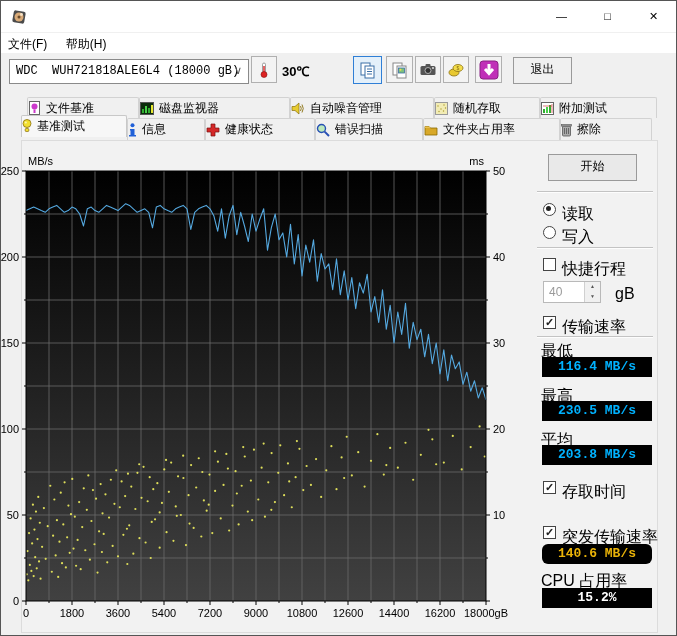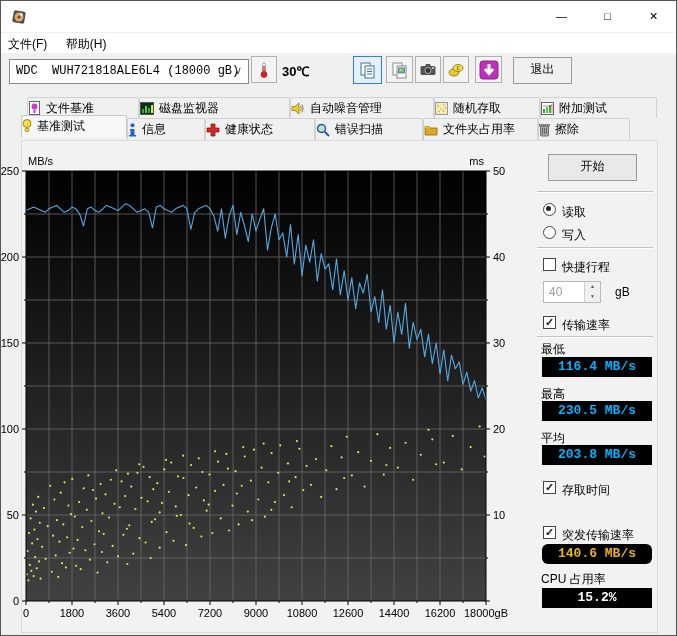--- a/index.html
+++ b/index.html
@@ -46,21 +46,21 @@
   #chart-svg{position:absolute;left:0px;top:148px;}
   
   .start-btn{position:absolute;left:547px;top:153px;width:87px;height:25px;background:#e9e9e9;
         border:1px solid #9a9a9a;text-align:center;line-height:23px;font-size:12px;color:#000;}
   .hsep{position:absolute;left:536px;width:116px;height:0;border-top:1px solid #c3c3c3;border-bottom:1px solid #fdfdfd;}
   .radio{position:absolute;width:13px;height:13px;border:1px solid #444;border-radius:50%;background:#fff;box-sizing:border-box;}
   .radio.on::after{content:"";position:absolute;left:2px;top:2px;width:5px;height:5px;border-radius:50%;background:#222;}
   .checkbox{position:absolute;width:13px;height:13px;border:1px solid #444;background:#fff;box-sizing:border-box;
         font-size:11px;line-height:11px;text-align:center;color:#222;}
   .checkbox.on::after{content:"\2713";font-weight:bold;}
-  .ctl-label{position:absolute;font-size:12px;color:#000;white-space:nowrap;}
+  .ctl-label{position:absolute;font-size:16px;color:#000;white-space:nowrap;}
   .spin{position:absolute;left:542px;top:280px;width:58px;height:22px;background:#fff;border:1px solid #b9b9b9;box-sizing:border-box;}
   .spin .spin-value{position:absolute;left:5px;top:3px;font-size:12px;color:#9a9a9a;}
   .spin .spin-btns{position:absolute;right:0;top:0;width:15px;height:20px;border-left:1px solid #d0d0d0;}
   .spin .sb{position:absolute;left:0;width:15px;height:10px;background:#f0f0f0;text-align:center;font-size:5px;line-height:9px;color:#555;}
   .spin .sb.up{top:0;border-bottom:1px solid #d8d8d8;}
   .spin .sb.dn{top:10px;}
   .valuebox{position:absolute;left:541px;width:110px;height:20px;background:#000;text-align:center;
         font-family:"Liberation Mono",monospace;font-size:13px;font-weight:bold;line-height:20px;white-space:pre;}
 </style>
 </head>
@@ -213,21 +213,21 @@
       </svg>
       <span>健康状态</span>
     </div>
     <div class="tab" style="width:108px">
       <svg width="14" height="14" viewBox="0 0 14 14">
         <circle cx="5.5" cy="5.5" r="4" fill="#bce8bc" stroke="#2850b4" stroke-width="1.4"></circle>
         <line x1="8.6" y1="8.6" x2="13" y2="13" stroke="#2850b4" stroke-width="2"></line>
       </svg>
       <span>错误扫描</span>
     </div>
-    <div class="tab" style="width:115px">
+    <div class="tab" style="width:137px">
       <svg width="14" height="12" viewBox="0 0 14 12">
         <path d="M1 2.5 L5 2.5 L6.5 4 L13 4 L13 11 L1 11 Z" fill="#d8a828" stroke="#8a6a00" stroke-width="0.8"></path>
         <path d="M1 2.5 L5 2.5 L6.5 4 L1 4 Z" fill="#e8c050"></path>
       </svg>
       <span>文件夹占用率</span>
     </div>
     <div class="tab" style="width:92px">
       <svg width="11" height="14" viewBox="0 0 11 14">
         <rect x="1.5" y="3" width="8" height="10" rx="1" fill="#aaa" stroke="#555" stroke-width="0.8"></rect>
         <rect x="0.5" y="1.5" width="10" height="1.6" fill="#999" stroke="#555" stroke-width="0.6"></rect>

